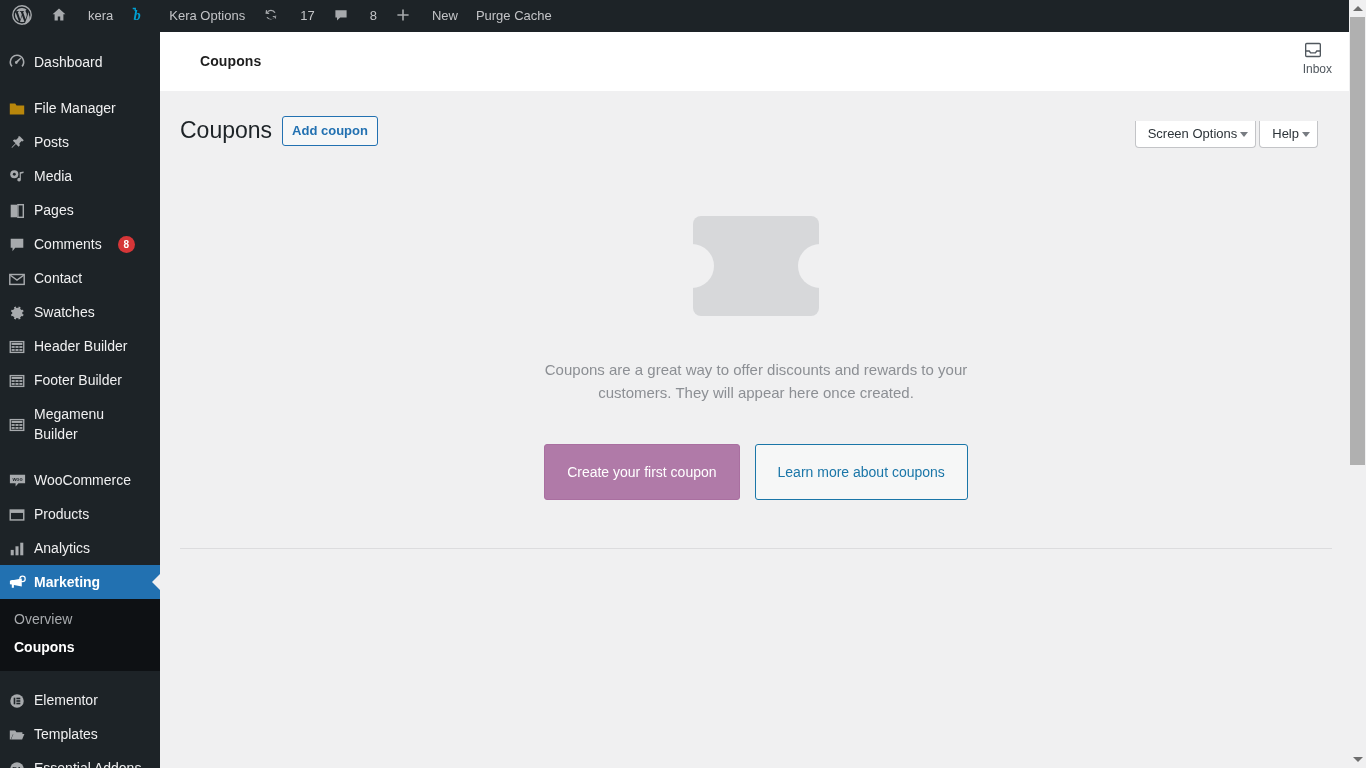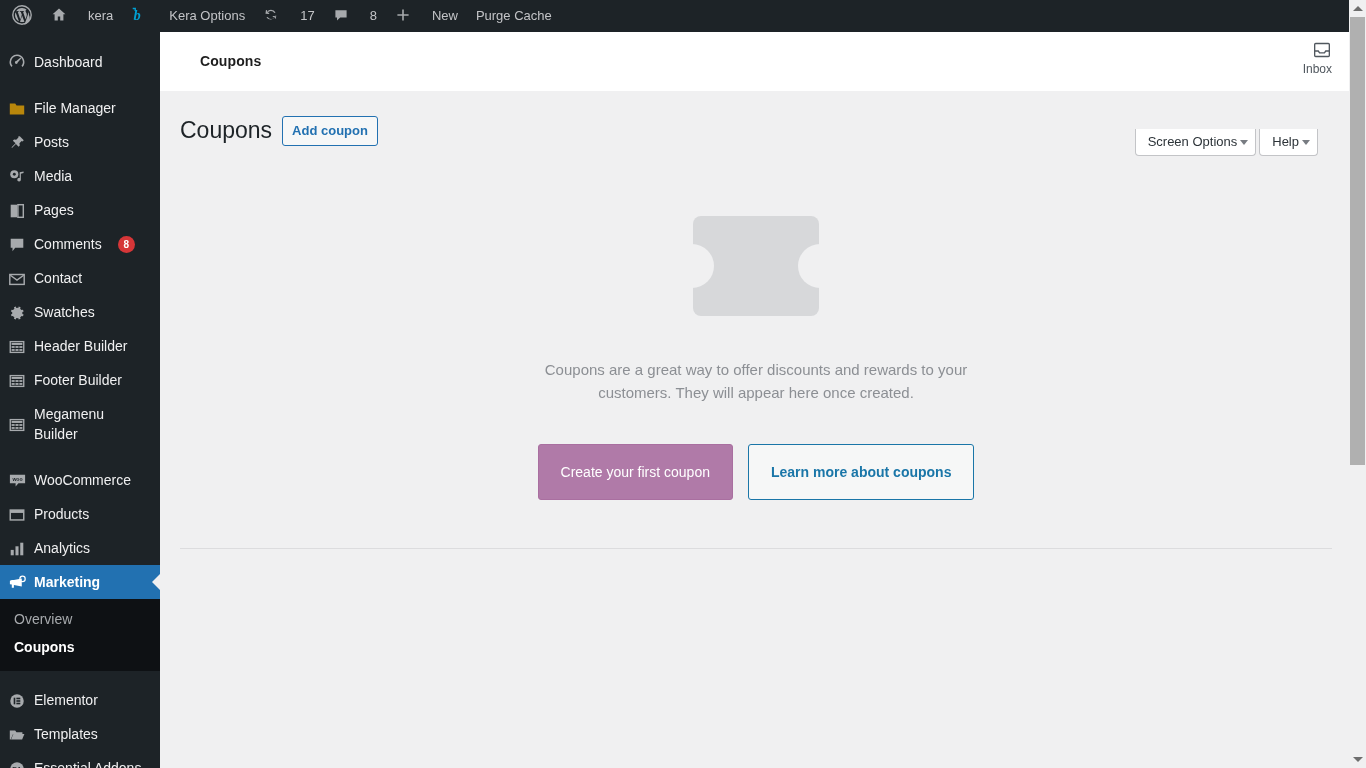--- a/index.html
+++ b/index.html
@@ -99,29 +99,29 @@
     border-bottom: 1px solid #fff;
     display: flex; align-items: center;
   }
   #wc-header h1 {
     font-size: 14px; font-weight: 700; color: #1e1e1e;
     padding-left: 40px;
     letter-spacing: 0.1px;
   }
   .inbox-btn {
     position: absolute; right: 20px; top: 8px;
-    display: flex; flex-direction: column; align-items: flex-end;
+    display: flex; flex-direction: column; align-items: flex-start;
     gap: 2px; cursor: pointer;
     color: #50575e; font-size: 12px;
   }
   .inbox-btn svg { display: block; }
 
   
   #screen-meta-links {
-    position: absolute; top: 97px; right: 34px;
+    position: absolute; top: 89px; right: 34px;
     display: flex; gap: 0; z-index: 20;
   }
   .meta-btn {
     background: #fff;
     border: 1px solid #c3c4c7;
     border-top: none;
     border-radius: 0 0 4px 4px;
     height: 27px; line-height: 25px;
     padding: 0 18px 0 12px;
     font-size: 13px; color: #2c3338;
@@ -212,21 +212,20 @@
   .btn-secondary {
     background: #f6f7f7;
     border: 1px solid #1a76a8;
     color: #1a76a8;
     font-size: 14px;
     padding: 0 22px;
     height: 56px;
     border-radius: 3px;
     cursor: pointer;
     font-family: "Liberation Sans", sans-serif;
-    font-weight: bold;
   }
   .divider {
     margin: 48px 20px 0 20px;
     height: 1px;
     background: #dcdcde;
   }
 
   
   #scrollbar {
     position: absolute; top: 0; right: 0;

